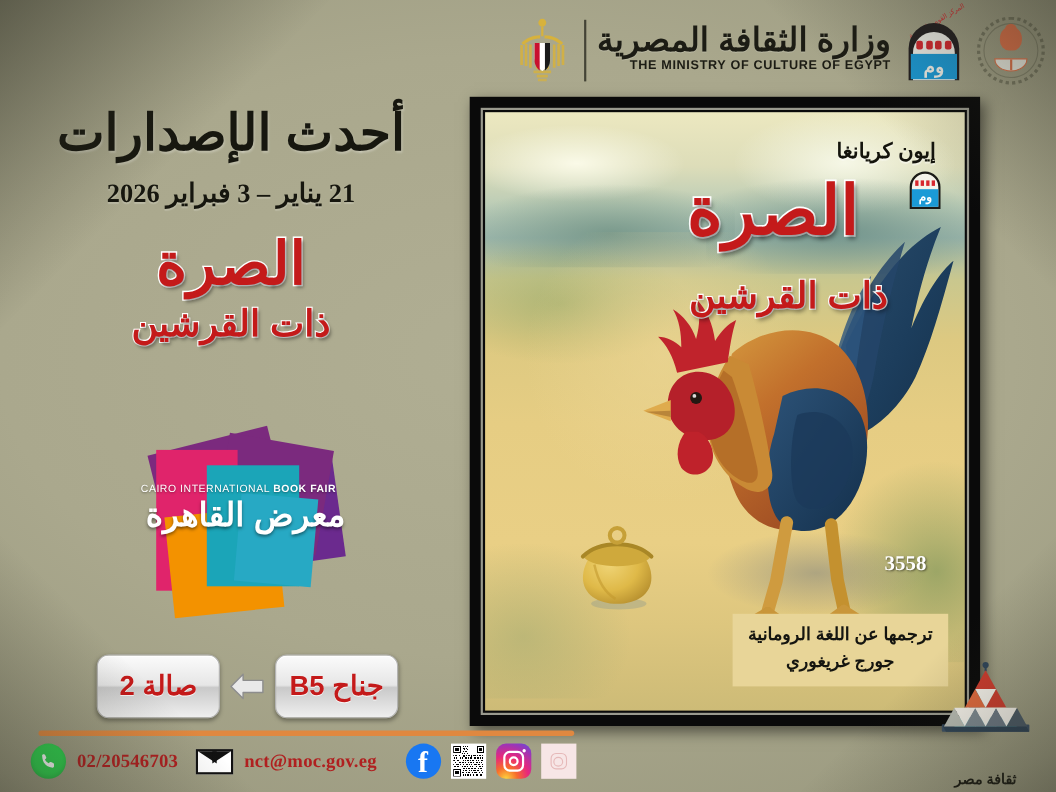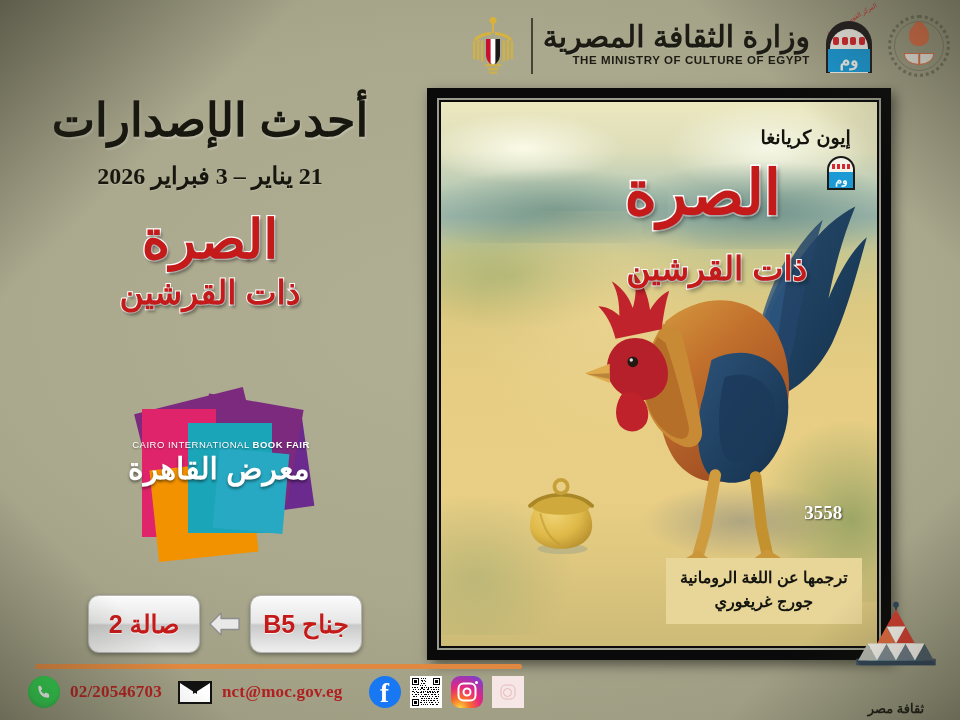--- a/index.html
+++ b/index.html
@@ -152,27 +152,27 @@
   }
   #cibf-logo .sq { position:absolute; }
   .sq-purple { width:112px;height:112px;background:#7b2a7e; left:18px; top:6px; transform:rotate(-14deg); }
   .sq-purple2{ width:96px;height:96px;background:#7b2a7e; left:72px; top:8px; transform:rotate(10deg); }
   .sq-pink   { width:74px;height:128px;background:#e0246b; left:14px; top:16px; }
   .sq-orange { width:100px;height:92px;background:#f39200; left:26px; top:72px; transform:rotate(-6deg); }
   .sq-teal   { width:84px;height:110px;background:#1ba5b8; left:60px; top:30px; }
   .sq-teal2  { width:70px;height:80px;background:#27a9c4; left:88px; top:58px; transform:rotate(5deg); }
   .sq-violet { width:70px;height:96px;background:#6b2a8e; left:110px; top:22px; transform:rotate(-8deg); }
   #cibf-en {
-    position:absolute; left:0; right:0; top:46px; text-align:center;
+    position:absolute; left:0; right:0; top:46px; text-align:left;
     color:#ffffff; font-size:9.5px; letter-spacing:.5px; font-weight:400;
     text-shadow:0 1px 2px rgba(0,0,0,.4); z-index:5;
   }
   #cibf-en b { font-weight:700; }
   #cibf-ar {
-    position:absolute; left:0; right:0; top:60px; text-align:left;
+    position:absolute; left:0; right:0; top:60px; text-align:right;
     color:#ffffff; font-size:30px; font-weight:700; line-height:1.05;
     direction:rtl; z-index:5;
     text-shadow:0 2px 3px rgba(0,0,0,.45);
   }
 
   
   #badges {
     position: absolute; left: 88px; top: 595px;
     display: flex; align-items: center; gap: 8px;
     direction: rtl;

